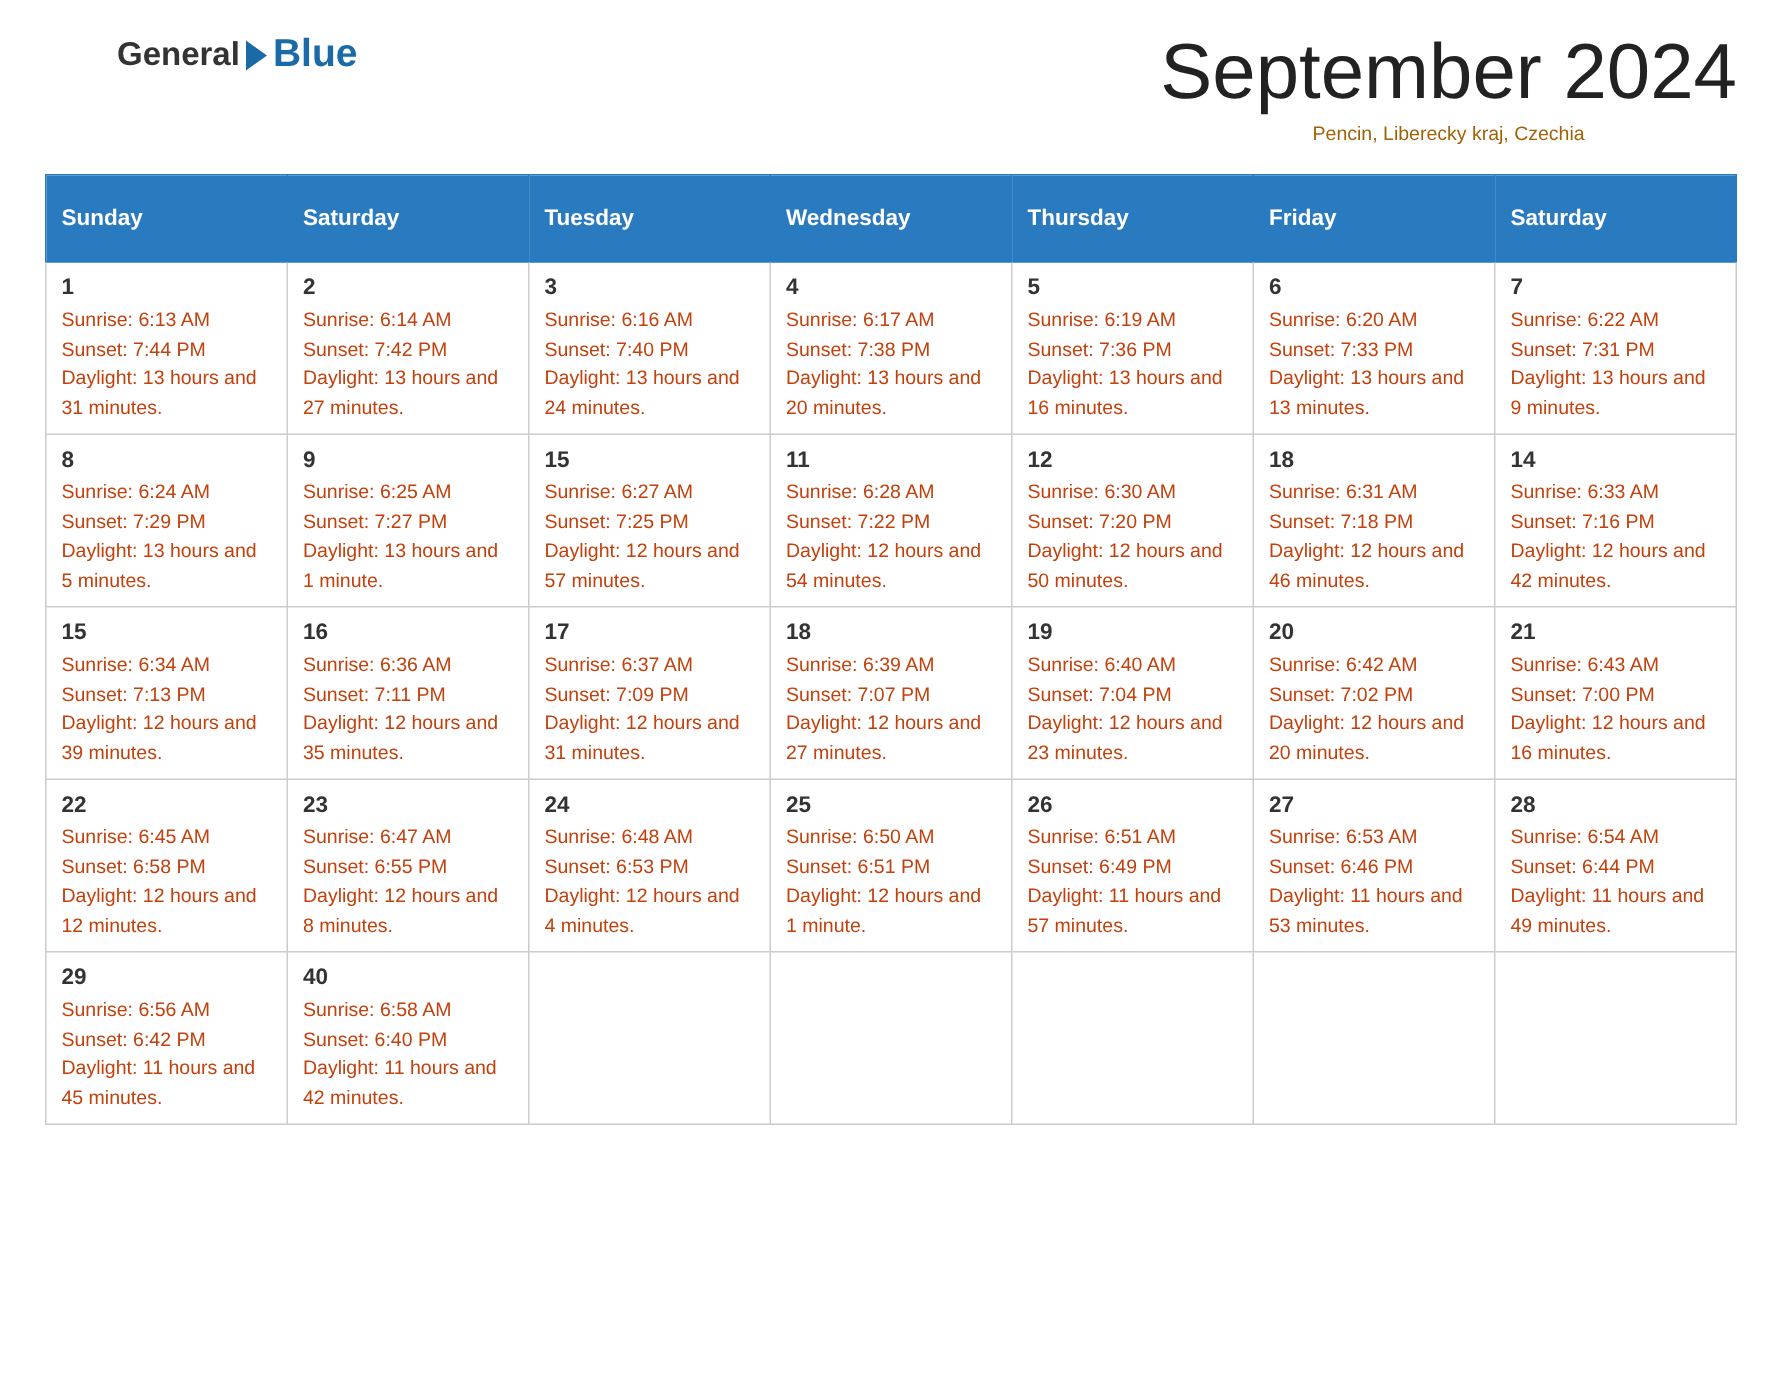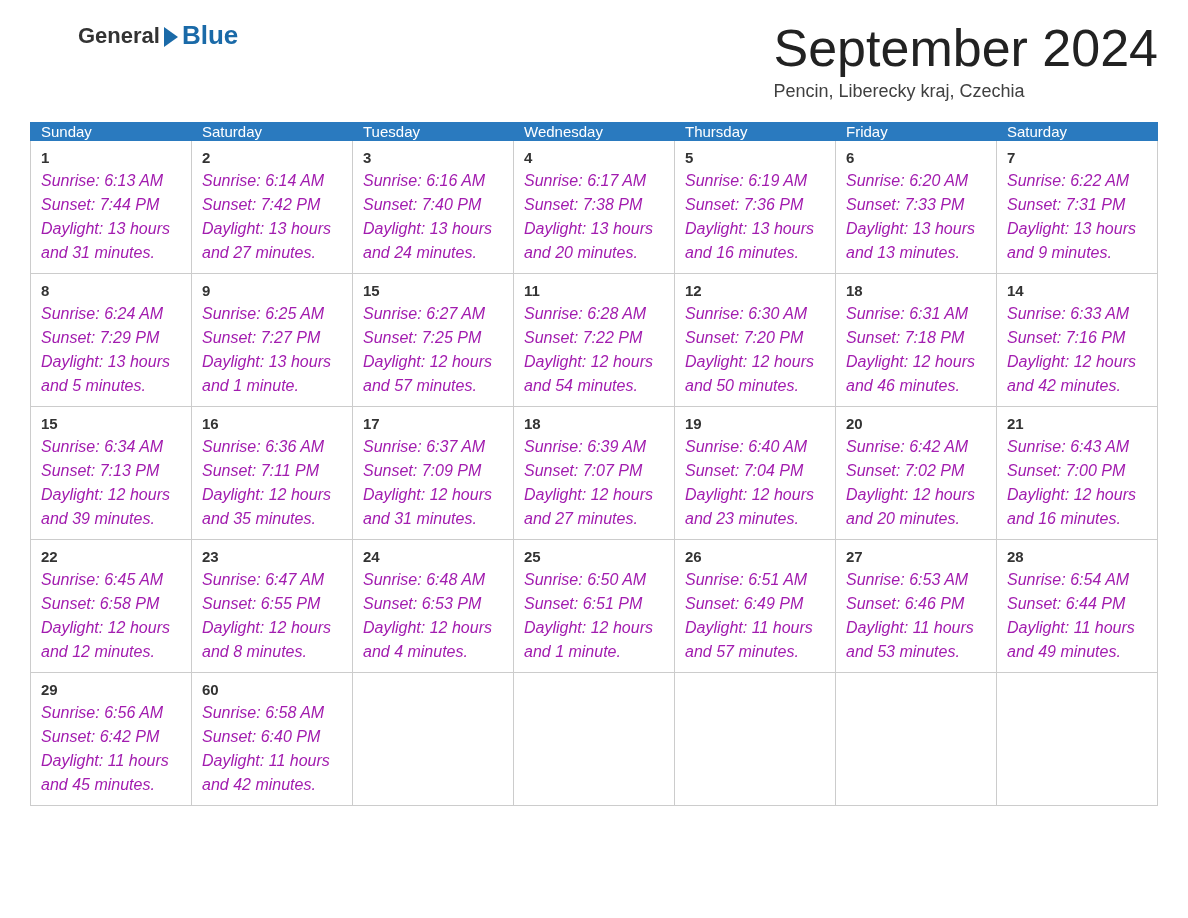--- a/index.html
+++ b/index.html
@@ -34,67 +34,66 @@
       border-bottom: 10px solid transparent;
       display: inline-block;
       margin-top: 2px;
     }
     .logo-text-blue {
       font-size: 26px;
       font-weight: bold;
       color: #1a6aa8;
     }
     .title-block {
-      text-align: left;
+      text-align: center;
     }
     .month-title {
       font-size: 52px;
       font-weight: normal;
       color: #222;
       line-height: 1.1;
     }
     .location-title {
-      font-size: 18px;
-      color: #404040;
+      font-size: 13px;
+      color: #a16207;
       margin-top: 4px;
     }
     table {
       width: 100%;
       border-collapse: collapse;
       table-layout: fixed;
     }
     th {
       background-color: #2a7abf;
       color: #fff;
       font-size: 15px;
-      font-weight: normal;
-      padding: 0 10px;
+      font-weight: bold;
+      padding: 20px 10px;
       text-align: left;
       border: 1px solid #2a7abf;
     }
     td {
       vertical-align: top;
       padding: 8px 10px;
       font-size: 13px;
       border: 1px solid #ccc;
       height: 100px;
       color: #333;
     }
     td .day-num {
       font-size: 15px;
       font-weight: bold;
       color: #333;
       display: block;
       margin-bottom: 3px;
     }
     td .day-info {
-      font-size: 16px;
+      font-size: 13px;
       line-height: 1.5;
-      color: #a21caf;
-      font-style: italic;
+      color: #c2410c;
     }
     tr:last-child td {
       height: auto;
     }
     .empty-cell {
       background: #fff;
     }
   </style>
 </head>
 <body>
@@ -244,21 +243,21 @@
           <span class="day-num">28</span>
           <div class="day-info">Sunrise: 6:54 AM<br>Sunset: 6:44 PM<br>Daylight: 11 hours and 49 minutes.</div>
         </td>
       </tr>
       <tr>
         <td>
           <span class="day-num">29</span>
           <div class="day-info">Sunrise: 6:56 AM<br>Sunset: 6:42 PM<br>Daylight: 11 hours and 45 minutes.</div>
         </td>
         <td>
-          <span class="day-num">60</span>
+          <span class="day-num">40</span>
           <div class="day-info">Sunrise: 6:58 AM<br>Sunset: 6:40 PM<br>Daylight: 11 hours and 42 minutes.</div>
         </td>
         <td class="empty-cell"></td>
         <td class="empty-cell"></td>
         <td class="empty-cell"></td>
         <td class="empty-cell"></td>
         <td class="empty-cell"></td>
       </tr>
     </tbody>
 </table>

